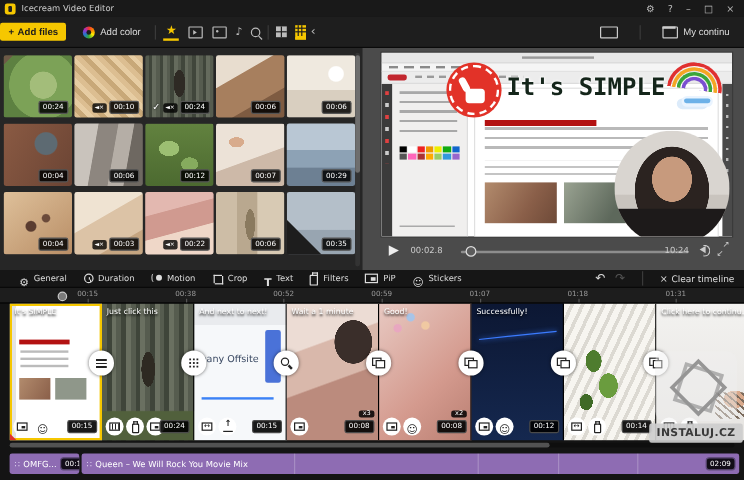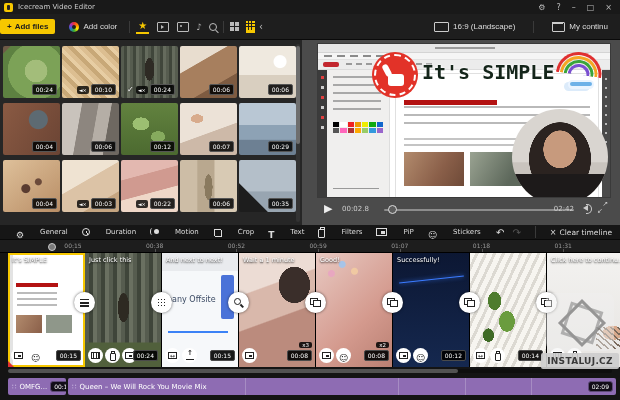--- a/index.html
+++ b/index.html
@@ -132,21 +132,21 @@
   #tot-time{position:absolute;right:36px;top:5px;font-size:7px;color:#ccc;}
   #vol{position:absolute;right:22px;top:5px;width:0;height:0;border:3px solid transparent;border-right:5px solid #ccc;cursor:pointer;}
   #vol::after{content:"";position:absolute;left:3px;top:-4px;width:5px;height:8px;border:1px solid #ccc;border-left:none;border-radius:0 5px 5px 0;}
   #fs{position:absolute;right:2px;top:2px;width:11px;height:11px;cursor:pointer;}
   #fs .a1{position:absolute;right:0;top:-2px;font-size:7px;color:#ccc;}
   #fs .a2{position:absolute;left:0;bottom:-2px;font-size:7px;color:#ccc;}
 
   
   #toolsrow{left:0;top:225px;width:620px;height:15px;background:#161616;display:flex;align-items:center;border-bottom:1px solid #090909;box-sizing:border-box;}
   #tools-list{display:flex;align-items:center;gap:14px;padding-left:16px;}
-  .tool{display:flex;align-items:center;gap:16px;cursor:pointer;justify-content:center;}
+  .tool{display:flex;align-items:center;gap:4px;cursor:pointer;justify-content:center;}
   .tl-label{font-size:7px;color:#ddd;}
   .ti{display:inline-block;position:relative;}
   .ti-gear::before{content:"⚙";font-size:9px;color:#ddd;}
   .ti-clock{width:8px;height:8px;border:1px solid #ddd;border-radius:50%;box-sizing:border-box;}
   .ti-clock::after{content:"";position:absolute;left:3px;top:1.5px;width:1px;height:2.5px;background:#ddd;box-shadow:1px 2px 0 0 #ddd;}
   .ti-motion{width:9px;height:8px;}
   .ti-motion::before{content:"";position:absolute;right:0;top:1px;width:5px;height:5px;border-radius:50%;background:#ddd;}
   .ti-motion::after{content:"";position:absolute;left:0;top:0;width:4px;height:7px;border-left:1.5px solid #ddd;border-radius:50%;}
   .ti-crop{width:9px;height:9px;}
   .ti-crop::before{content:"";position:absolute;left:1px;top:1px;width:6px;height:6px;border-left:1.5px solid #ddd;border-top:1.5px solid #ddd;}
@@ -287,21 +287,20 @@
     <span class="hic search"></span>
     <span class="vdiv"></span>
     <span class="hic grid-ic grid4"></span>
     <span style="width:7px"></span>
     <span class="hic grid-ic grid9"></span>
     <span class="chev">‹</span>
 
     <span id="hdr-right">
       <button class="ghost">
         <span class="aspect-ic"></span>
-        <span>16:9 (Landscape)</span>
       </button>
       <span class="vdiv"></span>
       <button class="ghost">
         <span class="clapper"></span>
         <span>My continu</span>
       </button>
     </span>
   </div>
 
   <div id="library" class="abs">
@@ -444,21 +443,21 @@
         </div>
       <div id="webcam"></div>
     </div>
 
     <div id="playrow">
       <span id="play-btn">▶</span>
       <span id="cur-time">00:02.8</span>
       <span id="seek">
           <span id="seek-handle"></span>
         </span>
-      <span id="tot-time">02:42</span>
+      <span id="tot-time">10:24</span>
       <span id="vol"></span>
       <span id="fs">
           <span class="a1">↗</span>
           <span class="a2">↙</span>
         </span>
     </div>
   </div>
 
   <div id="toolsrow" class="abs">
     <div id="tools-list">

